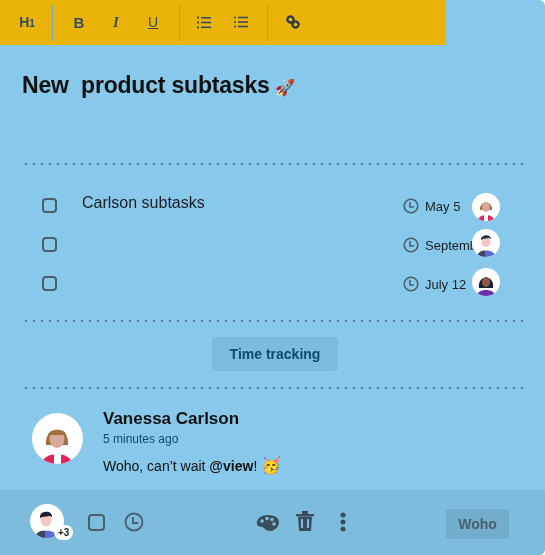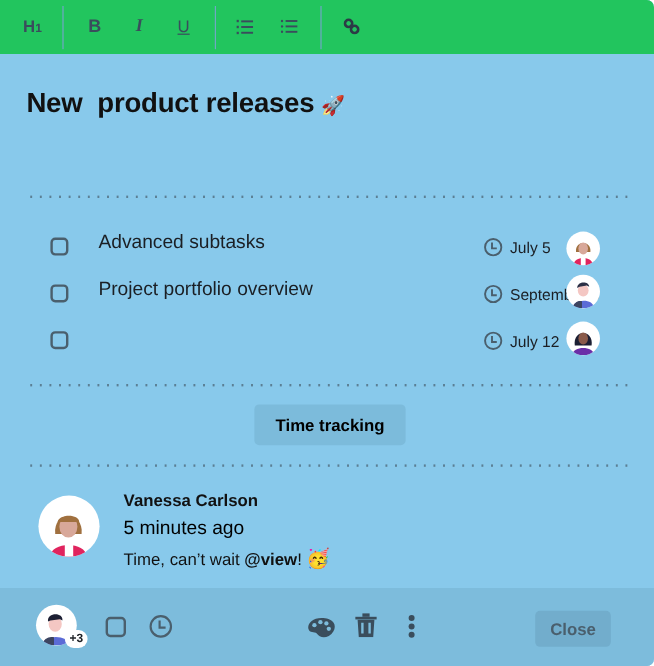--- a/index.html
+++ b/index.html
@@ -1,32 +1,32 @@
 <!DOCTYPE html>
 <html><head>
 <meta charset="utf-8">
 <style>
   html, body { margin:0; padding:0; }
   body { width:545px; height:555px; background:#ffffff; font-family:"Liberation Sans", sans-serif; overflow:hidden; }
   .card { position:absolute; left:0; top:0; width:545px; height:555px; background:#88c9eb; border-radius:0 6px 6px 0; overflow:hidden; color:#1b1f24; }
-  .toolbar { position:absolute; left:0; top:0; width:545px; height:45px; background:#22c55e; }
+  .toolbar { position:absolute; left:0; top:0; width:446px; height:45px; background:#eab308; }
   .tb-btn { position:absolute; top:8px; height:28px; display:flex; align-items:center; justify-content:center; color:#3a4d5c; cursor:pointer; }
   .tb-sep { position:absolute; top:5px; width:1px; height:36px; background:#6fa8c4; }
   .title { position:absolute; left:22px; top:72px; font-size:23px; font-weight:bold; color:#111; white-space:pre; letter-spacing:-0.2px; }
   .dots { position:absolute; left:22px; width:503px; height:2px; background-image:radial-gradient(circle, #5b7f94 0.9px, transparent 1.2px); background-size:8px 2px; background-repeat:repeat-x; }
   .task { position:absolute; left:40px; width:470px; height:30px; }
   .cb { position:absolute; left:2px; top:6px; width:15px; height:15px; border:2px solid #4a5f6d; border-radius:4px; box-sizing:border-box; cursor:pointer; }
   .task-label { position:absolute; left:42px; top:2px; font-size:16px; color:#1b1f24; }
   .clock { position:absolute; width:16px; height:16px; }
   .due { position:absolute; font-size:13px; color:#1b1f24; }
   .avatar { position:absolute; width:28px; height:28px; border-radius:50%; background:#fff; overflow:hidden; }
-  .tt-btn { position:absolute; left:212px; top:337px; width:126px; height:34px; background:#7cbbdb; border-radius:4px; display:flex; align-items:center; justify-content:center; font-size:14px; font-weight:bold; color:#000000; cursor:pointer; }
+  .tt-btn { position:absolute; left:212px; top:337px; width:126px; height:34px; background:#7cbbdb; border-radius:4px; display:flex; align-items:center; justify-content:center; font-size:14px; font-weight:bold; color:#0c4a6e; cursor:pointer; }
   .c-avatar { position:absolute; left:32px; top:413px; width:51px; height:51px; border-radius:50%; background:#fff; overflow:hidden; }
-  .c-name { position:absolute; left:103px; top:409px; font-size:14px; font-weight:bold; color:#111; }
-  .c-time { position:absolute; left:103px; top:432px; font-size:16px; color:#000000; }
+  .c-name { position:absolute; left:103px; top:409px; font-size:17px; font-weight:bold; color:#111; }
+  .c-time { position:absolute; left:103px; top:432px; font-size:12px; color:#0c4a6e; }
   .c-text { position:absolute; left:103px; top:456px; font-size:14px; color:#111; }
   .c-text b { font-weight:bold; }
   .footer { position:absolute; left:0; top:490px; width:545px; height:65px; background:#7dbcdc; }
   .f-avatar { position:absolute; left:30px; top:14px; width:34px; height:34px; border-radius:50%; background:#fff; overflow:hidden; }
   .f-badge { position:absolute; left:54px; top:35px; height:15px; padding:0 4px; background:#fff; border-radius:8px; font-size:10px; font-weight:bold; color:#1b1f24; line-height:15px; }
   .f-cb { position:absolute; left:88px; top:24px; width:17px; height:17px; border:2px solid #4a5f6d; border-radius:4px; box-sizing:border-box; cursor:pointer; }
   .f-date { position:absolute; left:151px; top:24px; font-size:14px; color:#111; }
   .close-btn { position:absolute; left:446px; top:19px; width:63px; height:30px; background:#72adcc; border-radius:4px; display:flex; align-items:center; justify-content:center; font-size:14px; font-weight:bold; color:#4a5f6d; cursor:pointer; }
   .emoji { font-size:16px; font-weight:normal; }
 </style>
@@ -74,44 +74,43 @@
     <div class="tb-btn" style="left:282px;width:22px;">
       <svg width="14" height="14" viewBox="0 0 14 14">
         <g fill="none" stroke="#2c3b46" stroke-width="2.2">
           <rect x="1.5" y="1.5" width="6" height="6" rx="3" transform="rotate(45 4.5 4.5)"></rect>
           <rect x="6.5" y="6.5" width="6" height="6" rx="3" transform="rotate(45 9.5 9.5)"></rect>
         </g>
       </svg>
     </div>
   </div>
 
-  <div class="title"><span>New  product releases</span> <span class="emoji">🚀</span></div>
+  <div class="title"><span>New  product subtasks</span> <span class="emoji">🚀</span></div>
 
   <div class="dots" style="top:163px;"></div>
 
   <div class="task" style="top:192px;">
     <div class="cb"></div>
-    <div class="task-label">Advanced subtasks</div>
+    <div class="task-label">Carlson subtasks</div>
     <svg class="clock" style="left:363px;top:6px;" viewBox="0 0 16 16">
         <circle cx="8" cy="8" r="6.8" fill="none" stroke="#4a5f6d" stroke-width="1.6"></circle>
         <path d="M7 4v5h4" fill="none" stroke="#4a5f6d" stroke-width="1.6"></path>
       </svg>
-    <div class="due" style="left:385px;top:7px;">July 5</div>
+    <div class="due" style="left:385px;top:7px;">May 5</div>
     <div class="avatar" style="left:432px;top:1px;">
       <svg width="28" height="28" viewBox="0 0 28 28">
         <path d="M8 17 C7 7, 21 7, 20 17 Z" fill="#a0703f"></path>
         <ellipse cx="14" cy="14" rx="4" ry="5" fill="#d8a89a"></ellipse>
         <path d="M6 28 C6 20, 22 20, 22 28 Z" fill="#e0245e"></path>
         <rect x="12" y="21" width="4" height="7" fill="#fff"></rect>
       </svg>
     </div>
   </div>
   <div class="task" style="top:231px;">
     <div class="cb"></div>
-    <div class="task-label">Project portfolio overview</div>
     <svg class="clock" style="left:363px;top:6px;" viewBox="0 0 16 16">
         <circle cx="8" cy="8" r="6.8" fill="none" stroke="#4a5f6d" stroke-width="1.6"></circle>
         <path d="M7 4v5h4" fill="none" stroke="#4a5f6d" stroke-width="1.6"></path>
       </svg>
     <div class="due" style="left:385px;top:7px;">September 8</div>
     <div class="avatar" style="left:432px;top:-2px;">
       <svg width="28" height="28" viewBox="0 0 28 28">
         <ellipse cx="14" cy="13" rx="4.5" ry="5" fill="#f4c7c3"></ellipse>
         <path d="M9 11 C9 5, 19 5, 19 10 L17 9 L11 10 Z" fill="#2a2f45"></path>
         <path d="M5 28 C5 20, 23 19, 23 28 Z" fill="#5b6bd6"></path>
@@ -145,21 +144,21 @@
     <svg width="51" height="51" viewBox="0 0 51 51">
       <path d="M14 32 C12 12, 38 12, 36 32 Z" fill="#a0703f"></path>
       <ellipse cx="25" cy="26" rx="7.5" ry="9" fill="#d8a89a"></ellipse>
       <path d="M16 22 C17 15, 34 15, 34 22 Z" fill="#a0703f"></path>
       <path d="M10 51 C10 38, 40 38, 40 51 Z" fill="#e0245e"></path>
       <rect x="22" y="38" width="7" height="13" fill="#fff"></rect>
     </svg>
   </div>
   <div class="c-name">Vanessa Carlson</div>
   <div class="c-time">5 minutes ago</div>
-  <div class="c-text"><span>Time, can’t wait </span><b>@view</b><span>!</span> <span class="emoji">🥳</span></div>
+  <div class="c-text"><span>Woho, can’t wait </span><b>@view</b><span>!</span> <span class="emoji">🥳</span></div>
 
   <div class="footer">
     <div class="f-avatar">
       <svg width="34" height="34" viewBox="0 0 34 34">
         <ellipse cx="16" cy="16" rx="5.5" ry="6.5" fill="#f4c7c3"></ellipse>
         <path d="M10 14 C9 6, 23 6, 22 13 L20 12 L12 13 Z" fill="#1c1f33"></path>
         <path d="M5 34 C5 25, 27 24, 28 34 Z" fill="#5b6bd6"></path>
         <path d="M5 34 C6 28, 11 26, 15 27 L15 34 Z" fill="#3d4560"></path>
       </svg>
     </div>
@@ -179,16 +178,16 @@
     <svg style="position:absolute;left:296px;top:21px;cursor:pointer;" width="18" height="20" viewBox="0 0 18 20">
       <rect x="0" y="3" width="18" height="2.2" fill="#3a4d5c"></rect>
         <rect x="6" y="0" width="6" height="3" fill="#3a4d5c"></rect>
       <path d="M2 5.5 L3 20 L15 20 L16 5.5 Z M5 8 L5 17 L7 17 L7 8 Z M11 8 L11 17 L13 17 L13 8 Z" fill="#3a4d5c" fill-rule="evenodd"></path>
     </svg>
     <svg style="position:absolute;left:340px;top:22px;cursor:pointer;" width="6" height="20" viewBox="0 0 6 20">
       <circle cx="3" cy="3" r="2.5" fill="#3a4d5c"></circle>
         <circle cx="3" cy="10" r="2.5" fill="#3a4d5c"></circle>
         <circle cx="3" cy="17" r="2.5" fill="#3a4d5c"></circle>
     </svg>
-    <div class="close-btn">Close</div>
+    <div class="close-btn">Woho</div>
   </div>
 
 </div>
 
 </body></html>

